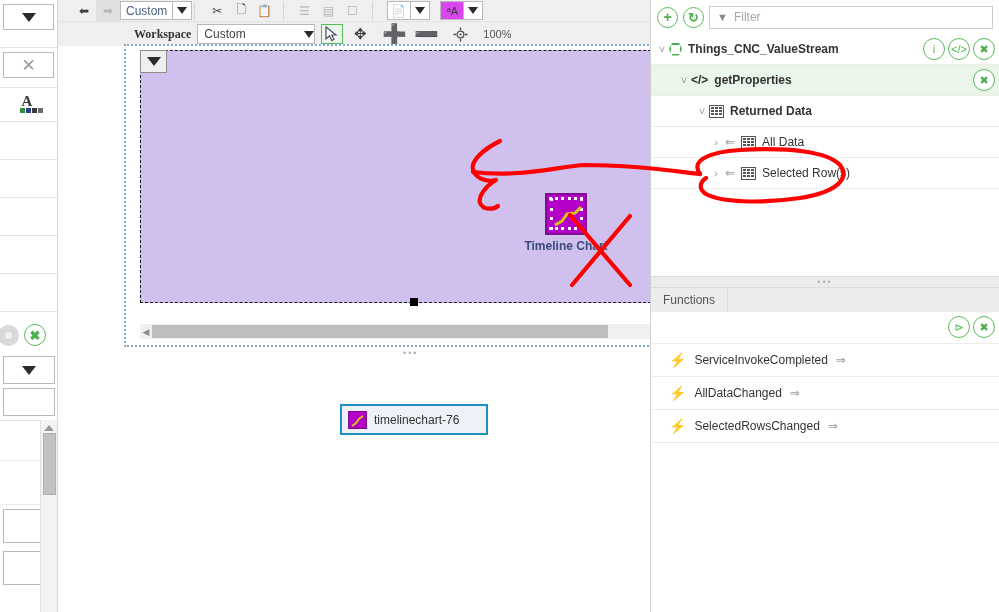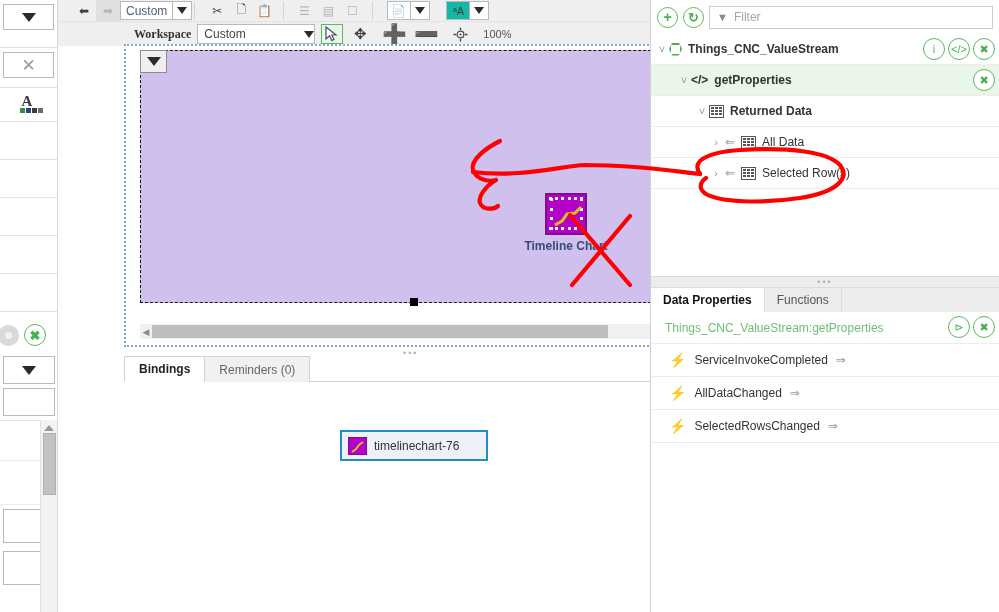--- a/index.html
+++ b/index.html
@@ -214,21 +214,21 @@
       <div class="tb-btn dim">
           <span>☐</span>
         </div>
       <div class="tb-sep" style="margin-left:8px;"></div>
       <div class="tb-btn" style="margin-left:12px;border:1px solid #b9b9b9;background:#fff;height:19px;">
           <span>📄</span>
         </div>
       <div class="hist-arrow">
           <span class="tri-sm"></span>
         </div>
-      <div class="tb-btn" style="margin-left:16px;border:1px solid #b9b9b9;background:#14b8a6;height:19px;">
+      <div class="tb-btn" style="margin-left:10px;border:1px solid #b9b9b9;background:#d946ef;height:19px;">
           <span style="font-size:11px;">ᵃA</span>
         </div>
       <div class="hist-arrow">
           <span class="tri-sm"></span>
         </div>
     </div>
 
     <div class="tb2">
       <span class="ws-label">Workspace</span>
       <div class="ws-select">
@@ -306,28 +306,20 @@
         <div class="hscroll">
           <span class="arr">◀</span>
           <div class="thumb"></div>
           <span class="arr" style="margin-left:auto;">▶</span>
         </div>
       </div>
     </div>
     <div class="vsplit-dots">•••</div>
 
     <div class="bind-panel">
-      <div class="bind-tabs">
-        <div class="bind-tab active">
-            <span>Bindings</span>
-          </div>
-        <div class="bind-tab">
-            <span>Reminders (0)</span>
-          </div>
-      </div>
       <div class="bind-body">
         <div class="bind-chip">
           <div class="ci">
             <svg width="19" height="18" viewBox="0 0 19 18">
                 <polyline points="3,14 7,11 10,7 14,4" fill="none" stroke="#d8c21a" stroke-width="2"></polyline>
               </svg>
           </div>
           <span class="txt">timelinechart-76</span>
         </div>
       </div>
@@ -417,29 +409,25 @@
             <i></i>
             <i></i>
           </span>
         <span class="node-label">Selected Row(s)</span>
       </div>
     </div>
 
     <div style="position:absolute;top:276px;left:0;right:0;">
       <div class="rsplit">•••</div>
       <div class="dp-tabs">
-        <div class="dp-tab active">
-            <span>Data Properties</span>
-          </div>
         <div class="dp-tab">
             <span>Functions</span>
           </div>
       </div>
       <div class="dp-title">
-        <span>Things_CNC_ValueStream:getProperties</span>
         <span class="row-actions" style="top:4px;">
           <span class="act-circ">⊳</span>
           <span class="act-circ">✖</span>
         </span>
       </div>
       <div class="evt-row">
         <span class="bolt">⚡</span>
         <span>ServiceInvokeCompleted</span>
         <span class="impl">⇒</span>
       </div>

